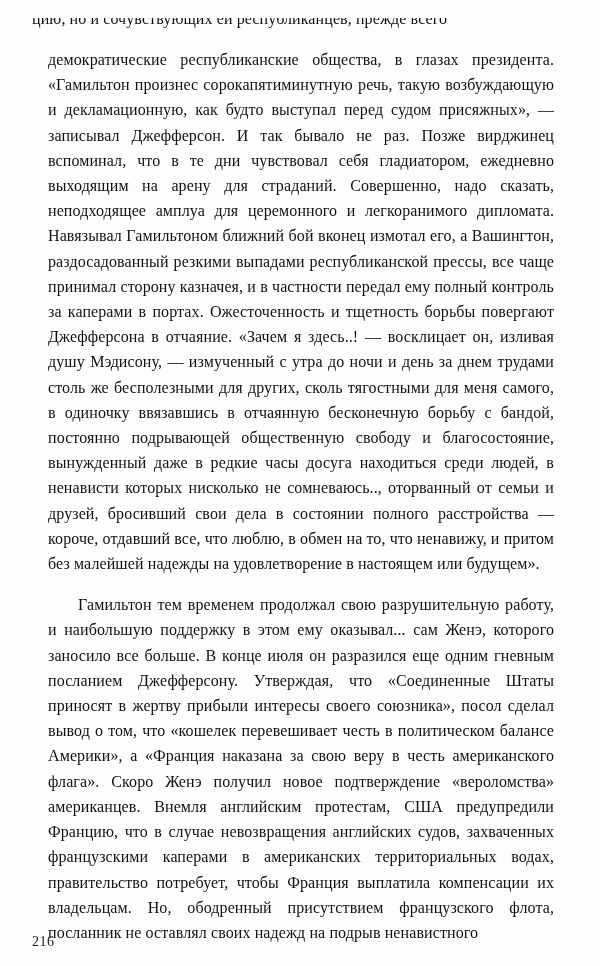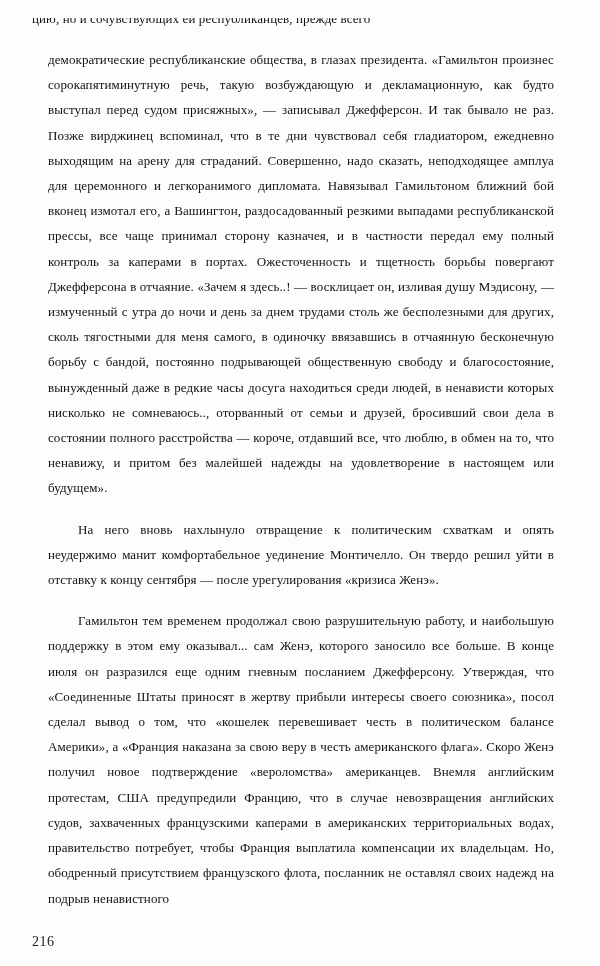--- a/index.html
+++ b/index.html
@@ -16,21 +16,21 @@
   }
   .page {
     position: relative;
     width: 600px;
     height: 966px;
     box-sizing: border-box;
     padding: 18px 30px 0 32px;
     background: #fdfdfd;
   }
   .text-block {
-    font-size: 13px;
+    font-size: 16px;
     line-height: 25.2px;
     text-align: justify;
     text-justify: inter-word;
     hyphens: manual;
     color: #111111;
     letter-spacing: 0.1px;
   }
   .para {
     margin: 16px;
     text-indent: 0;
@@ -64,18 +64,17 @@
 <body>
 
 <div class="page">
 
   <div class="clip-top">
     <div class="inner text-block">цию, но и сочувствующих ей республиканцев, прежде всего</div>
   </div>
 
   <div class="text-block">
     <p class="para">демократические республиканские общества, в глазах президента. «Гамильтон произнес сорокапятиминутную речь, такую возбуждающую и декламационную, как будто выступал перед судом присяжных», — записывал Джефферсон. И так бывало не раз. Позже вирджинец вспоминал, что в те дни чувствовал себя гладиатором, ежедневно выходящим на арену для страданий. Совершенно, надо сказать, неподходящее амплуа для церемонного и легкоранимого дипломата. Навязывал Гамильтоном ближний бой вконец измотал его, а Вашингтон, раздосадованный резкими выпадами республиканской прессы, все чаще принимал сторону казначея, и в частности передал ему полный контроль за каперами в портах. Ожесточенность и тщетность борьбы повергают Джефферсона в отчаяние. «Зачем я здесь..! — восклицает он, изливая душу Мэдисону, — измученный с утра до ночи и день за днем трудами столь же бесполезными для других, сколь тягостными для меня самого, в одиночку ввязавшись в отчаянную бесконечную борьбу с бандой, постоянно подрывающей общественную свободу и благосостояние, вынужденный даже в редкие часы досуга находиться среди людей, в ненависти которых нисколько не сомневаюсь.., оторванный от семьи и друзей, бросивший свои дела в состоянии полного расстройства — короче, отдавший все, что люблю, в обмен на то, что ненавижу, и притом без малейшей надежды на удовлетворение в настоящем или будущем».</p>
-    <p class="para indent">На него вновь нахлынуло отвращение к политическим схваткам и опять неудержимо манит комфортабельное уединение Монтичелло. Он твердо решил уйти в отставку к концу сентября — после урегулирования «кризиса Женэ».</p>
     <p class="para indent">Гамильтон тем временем продолжал свою разрушительную работу, и наибольшую поддержку в этом ему оказывал... сам Женэ, которого заносило все больше. В конце июля он разразился еще одним гневным посланием Джефферсону. Утверждая, что «Соединенные Штаты приносят в жертву прибыли интересы своего союзника», посол сделал вывод о том, что «кошелек перевешивает честь в политическом балансе Америки», а «Франция наказана за свою веру в честь американского флага». Скоро Женэ получил новое подтверждение «вероломства» американцев. Внемля английским протестам, США предупредили Францию, что в случае невозвращения английских судов, захваченных французскими каперами в американских территориальных водах, правительство потребует, чтобы Франция выплатила компенсации их владельцам. Но, ободренный присутствием французского флота, посланник не оставлял своих надежд на подрыв ненавистного</p>
   </div>
 
   <div class="folio">216</div>
 </div>
 
 </body></html>

